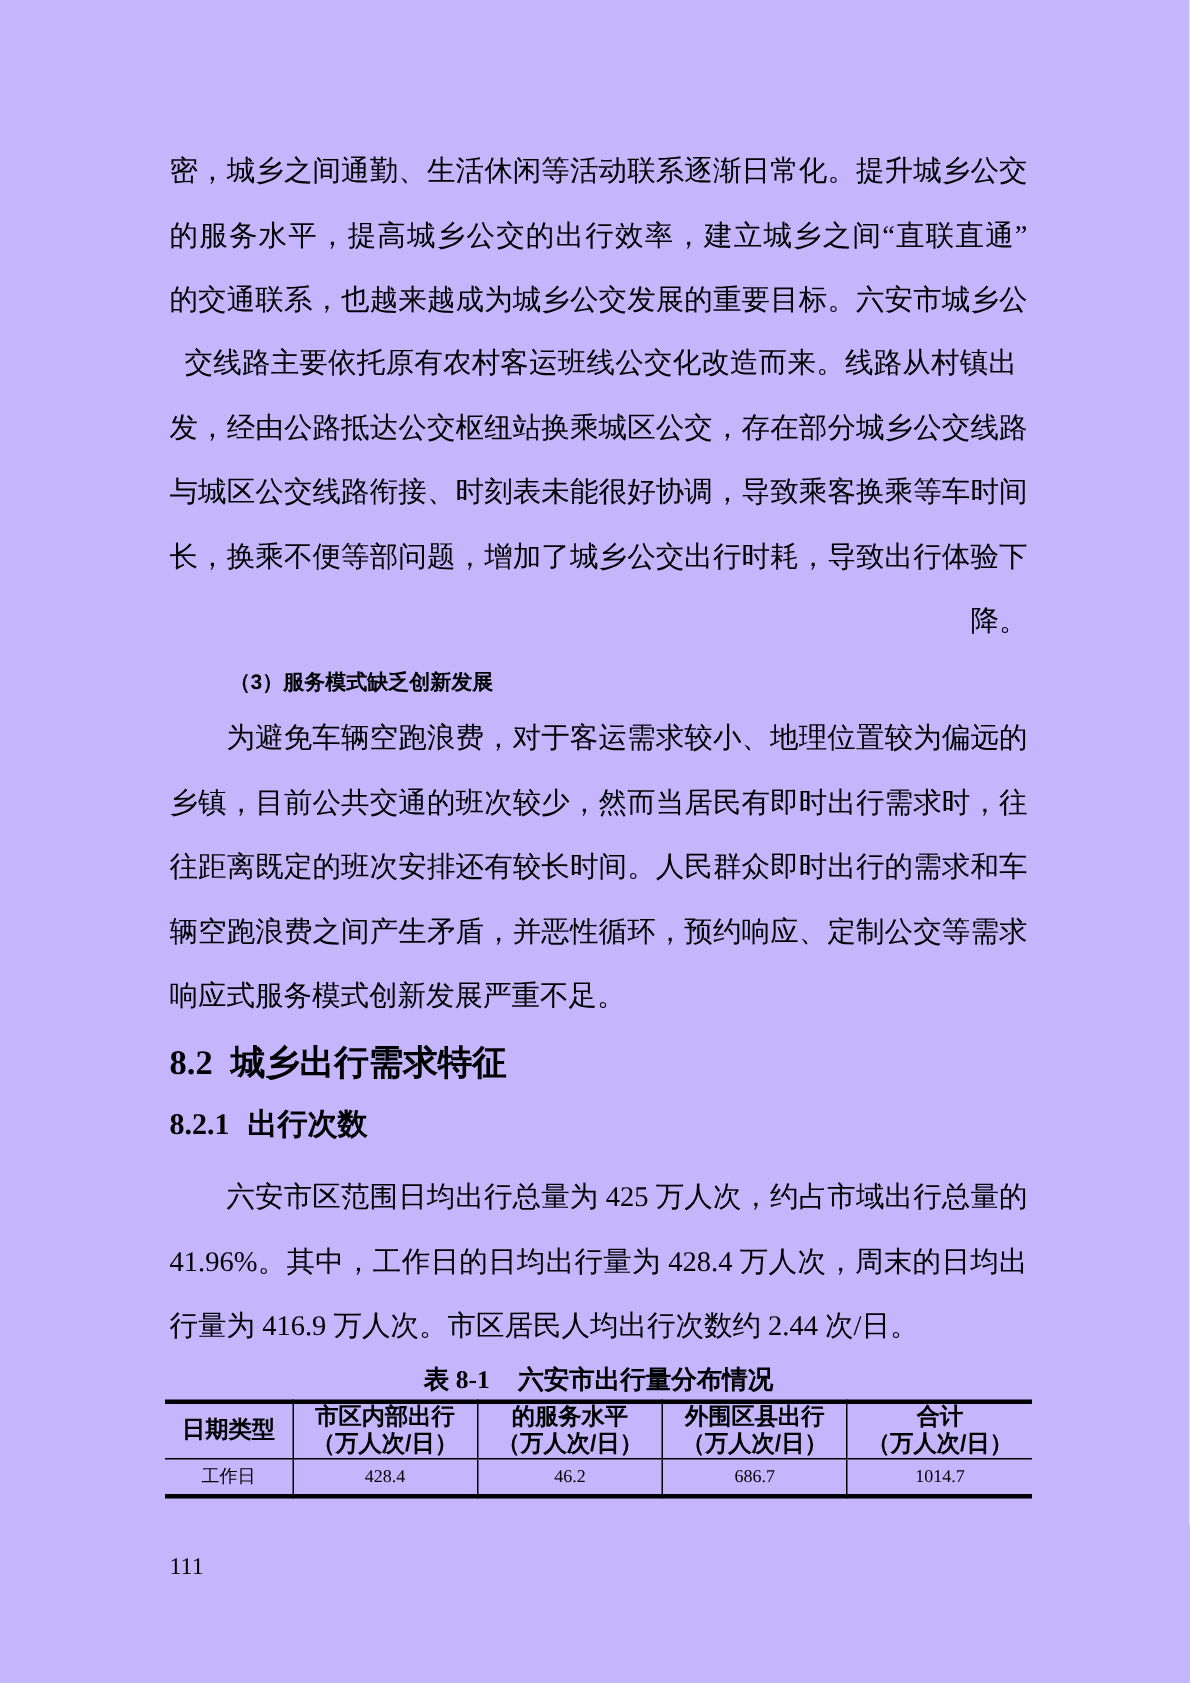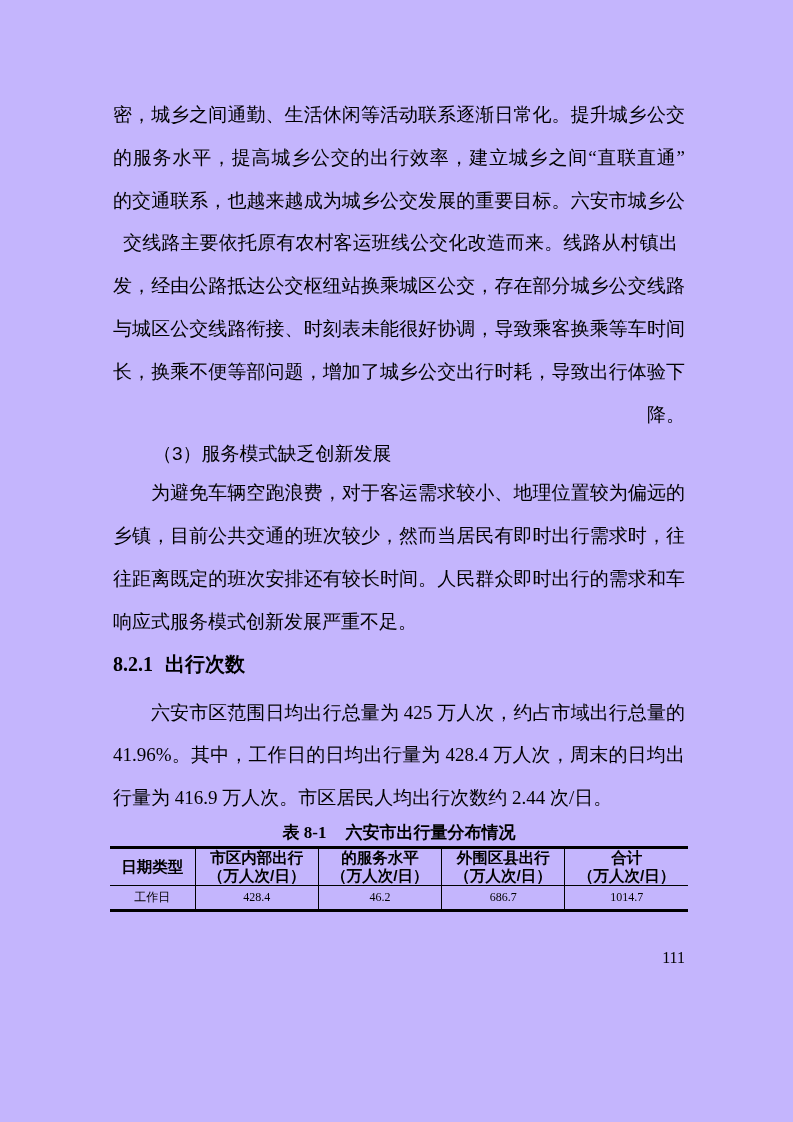--- a/index.html
+++ b/index.html
@@ -22,22 +22,22 @@
     text-align: justify;
     text-align-last: justify;
     overflow: hidden;
   }
   .line.last { text-align-last: left; }
   .line.right { text-align: right; text-align-last: right; }
   .line.indent { text-indent: 38px; }
   .line.pad { padding-left: 10px; padding-right: 7px; }
   .h-item {
     font-family: "Liberation Sans", "DejaVu Sans", sans-serif;
-    font-size: 19px;
-    font-weight: normal;
+    font-size: 14px;
+    font-weight: bold;
     height: 36px;
     line-height: 36px;
     padding-left: 40px;
   }
   .h-sec {
     font-size: 23px;
     font-weight: bold;
     height: 44px;
     line-height: 44px;
   }
@@ -90,21 +90,21 @@
     font-size: 12px;
     height: 25px;
     text-align: center;
     vertical-align: middle;
   }
   .trip-table th + th, .trip-table td + td { border-left: 1px solid #000; }
   .pageno {
     margin-top: 36px;
     height: 20px;
     line-height: 20px;
-    text-align: right;
+    text-align: left;
     font-size: 16px;
     width: 572px;
   }
 </style>
 </head>
 <body>
 
 <div class="page">
 
   <div class="para">
@@ -117,23 +117,27 @@
     <div class="line">长，换乘不便等部问题，增加了城乡公交出行时耗，导致出行体验下</div>
     <div class="line right">降。</div>
   </div>
 
   <div class="h-item">（3）服务模式缺乏创新发展</div>
 
   <div class="para">
     <div class="line indent">为避免车辆空跑浪费，对于客运需求较小、地理位置较为偏远的</div>
     <div class="line">乡镇，目前公共交通的班次较少，然而当居民有即时出行需求时，往</div>
     <div class="line">往距离既定的班次安排还有较长时间。人民群众即时出行的需求和车</div>
+    <div class="line">辆空跑浪费之间产生矛盾，并恶性循环，预约响应、定制公交等需求</div>
     <div class="line last">响应式服务模式创新发展严重不足。</div>
   </div>
 
+  <div class="h-sec">
+    <span class="h-num">8.2</span><span class="h-title">城乡出行需求特征</span>
+  </div>
 
   <div class="h-sub">
     <span class="h-num">8.2.1</span><span class="h-title">出行次数</span>
   </div>
 
   <div class="para p3">
     <div class="line indent">六安市区范围日均出行总量为 425 万人次，约占市域出行总量的</div>
     <div class="line">41.96%。其中，工作日的日均出行量为 428.4 万人次，周末的日均出</div>
     <div class="line last">行量为 416.9 万人次。市区居民人均出行次数约 2.44 次/日。</div>
   </div>

